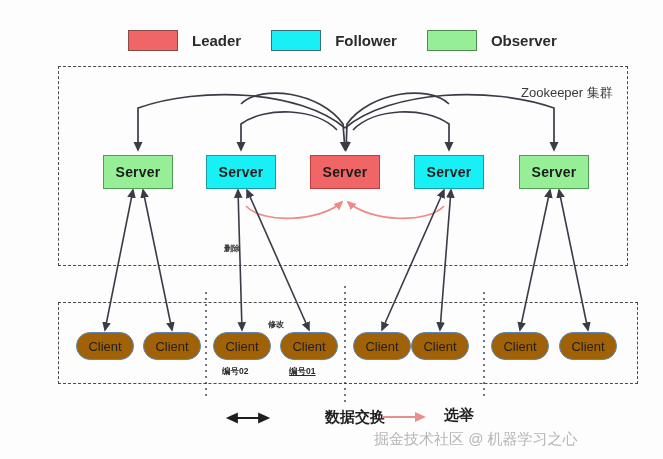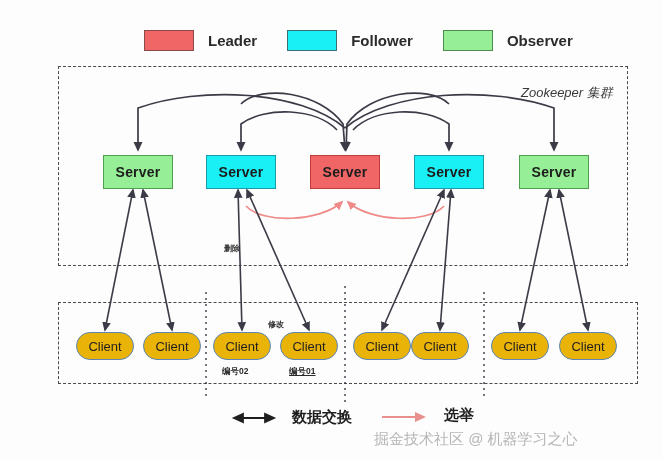--- a/index.html
+++ b/index.html
@@ -20,21 +20,21 @@
     left: 0;
     top: 0;
     width: 663px;
     height: 459px;
     pointer-events: none;
   }
 
   
   #legend-top {
     position: absolute;
-    left: 144px;
+    left: 128px;
     top: 30px;
     display: flex;
     align-items: center;
     gap: 0px;
   }
   .legend-entry {
     display: flex;
     align-items: center;
   }
   .legend-swatch {
@@ -61,21 +61,20 @@
   #cluster-region { left: 58px;  top: 66px;  width: 570px; height: 200px; }
   #client-region  { left: 58px;  top: 302px; width: 580px; height: 82px;  }
 
   #cluster-caption {
     position: absolute;
     left: 521px;
     top: 84px;
     font-size: 13px;
     color: #3a3a3a;
     white-space: nowrap;
-    font-style: italic;
   }
 
   
   .server {
     position: absolute;
     width: 70px;
     height: 34px;
     border-radius: 0;
     box-sizing: border-box;
     display: flex;
@@ -90,21 +89,21 @@
   .server.follower { background: #18f0f5; border: 1.6px solid #1a9ca8; }
   .server.observer { background: #96ee96; border: 1.6px solid #4f9f4f; }
 
   
   .client {
     position: absolute;
     width: 58px;
     height: 28px;
     border-radius: 14px;
     box-sizing: border-box;
-    background: #eab308;
+    background: #a16207;
     border: 1.4px solid #5b86b8;
     display: flex;
     align-items: center;
     justify-content: center;
     font-size: 13px;
     color: #1f1f1f;
   }
   .client-tag {
     position: absolute;
     font-size: 8.5px;
@@ -124,21 +123,21 @@
     text-align: center;
   }
 
   
   #legend-bottom-exchange,
   #legend-bottom-election {
     position: absolute;
     display: flex;
     align-items: center;
   }
-  #legend-bottom-exchange { left: 228px; top: 408px; }
+  #legend-bottom-exchange { left: 222px; top: 408px; gap: 39px; }
   #legend-bottom-election { left: 380px; top: 406px; text-align: right; }
   .legend-bottom-label {
     font-size: 15px;
     font-weight: bold;
     color: #1e1e1e;
     margin-left: 12px;
     white-space: nowrap;
   }
   .legend-arrow-svg { display: block; }
 

